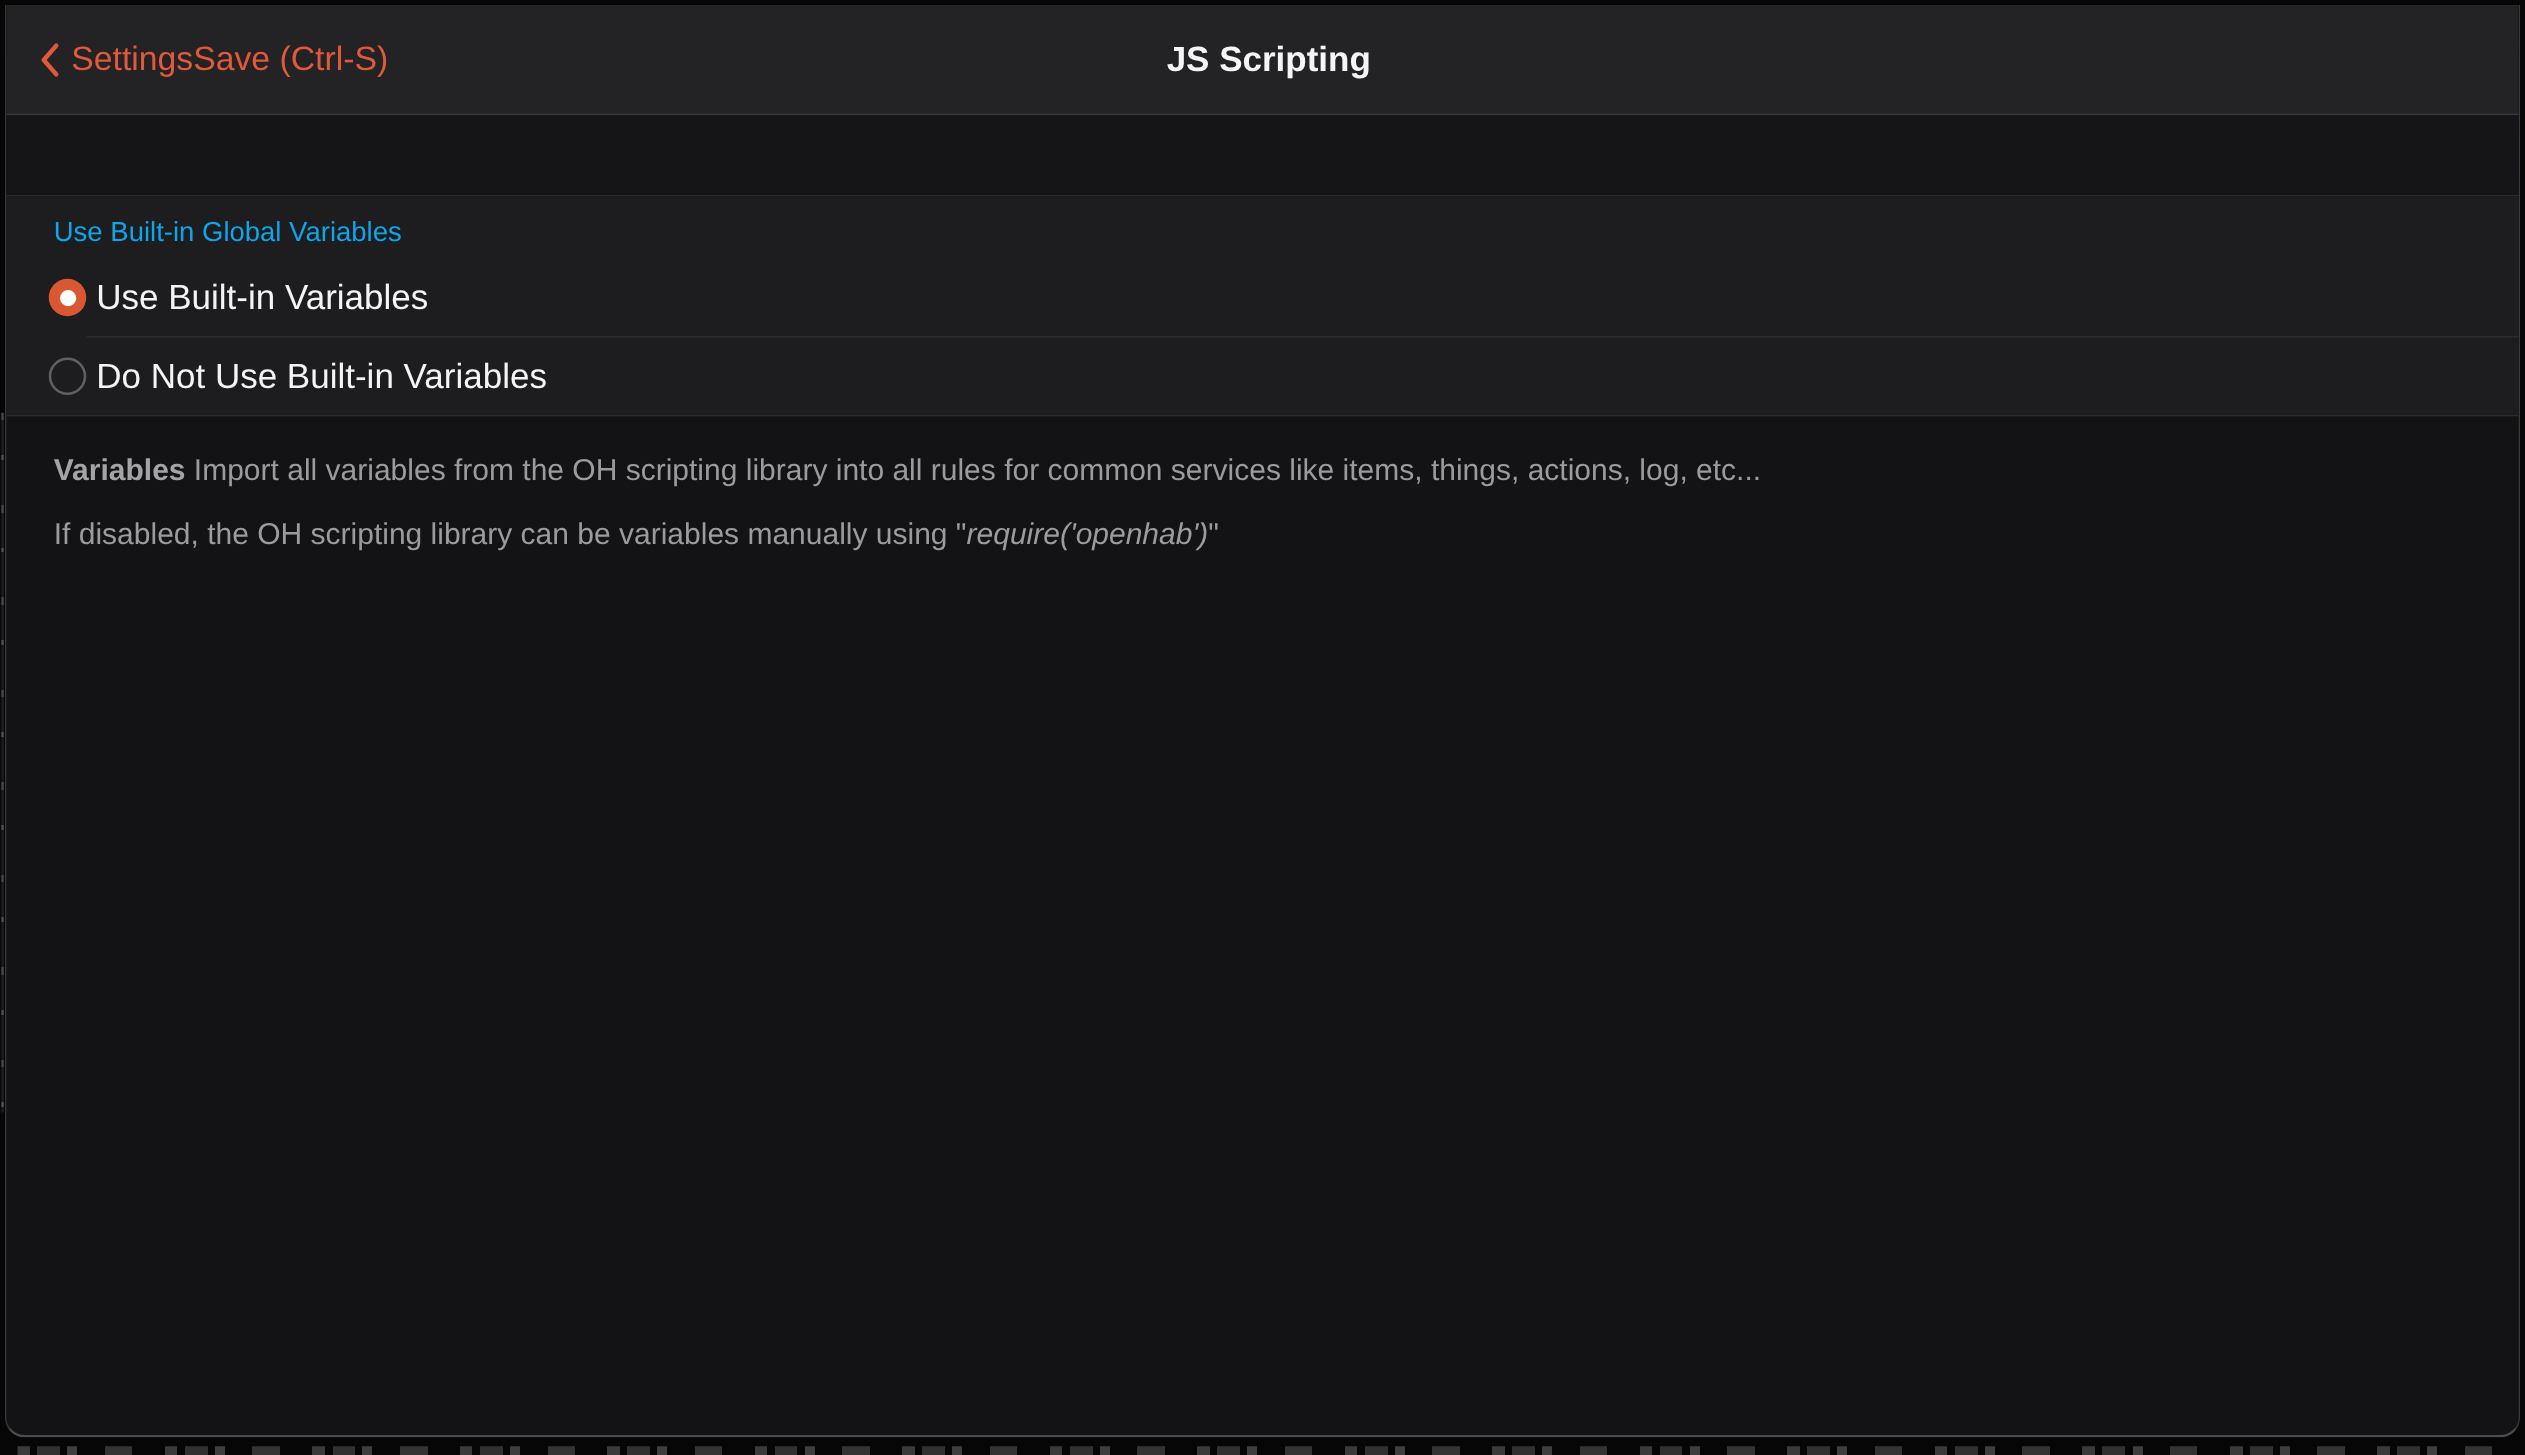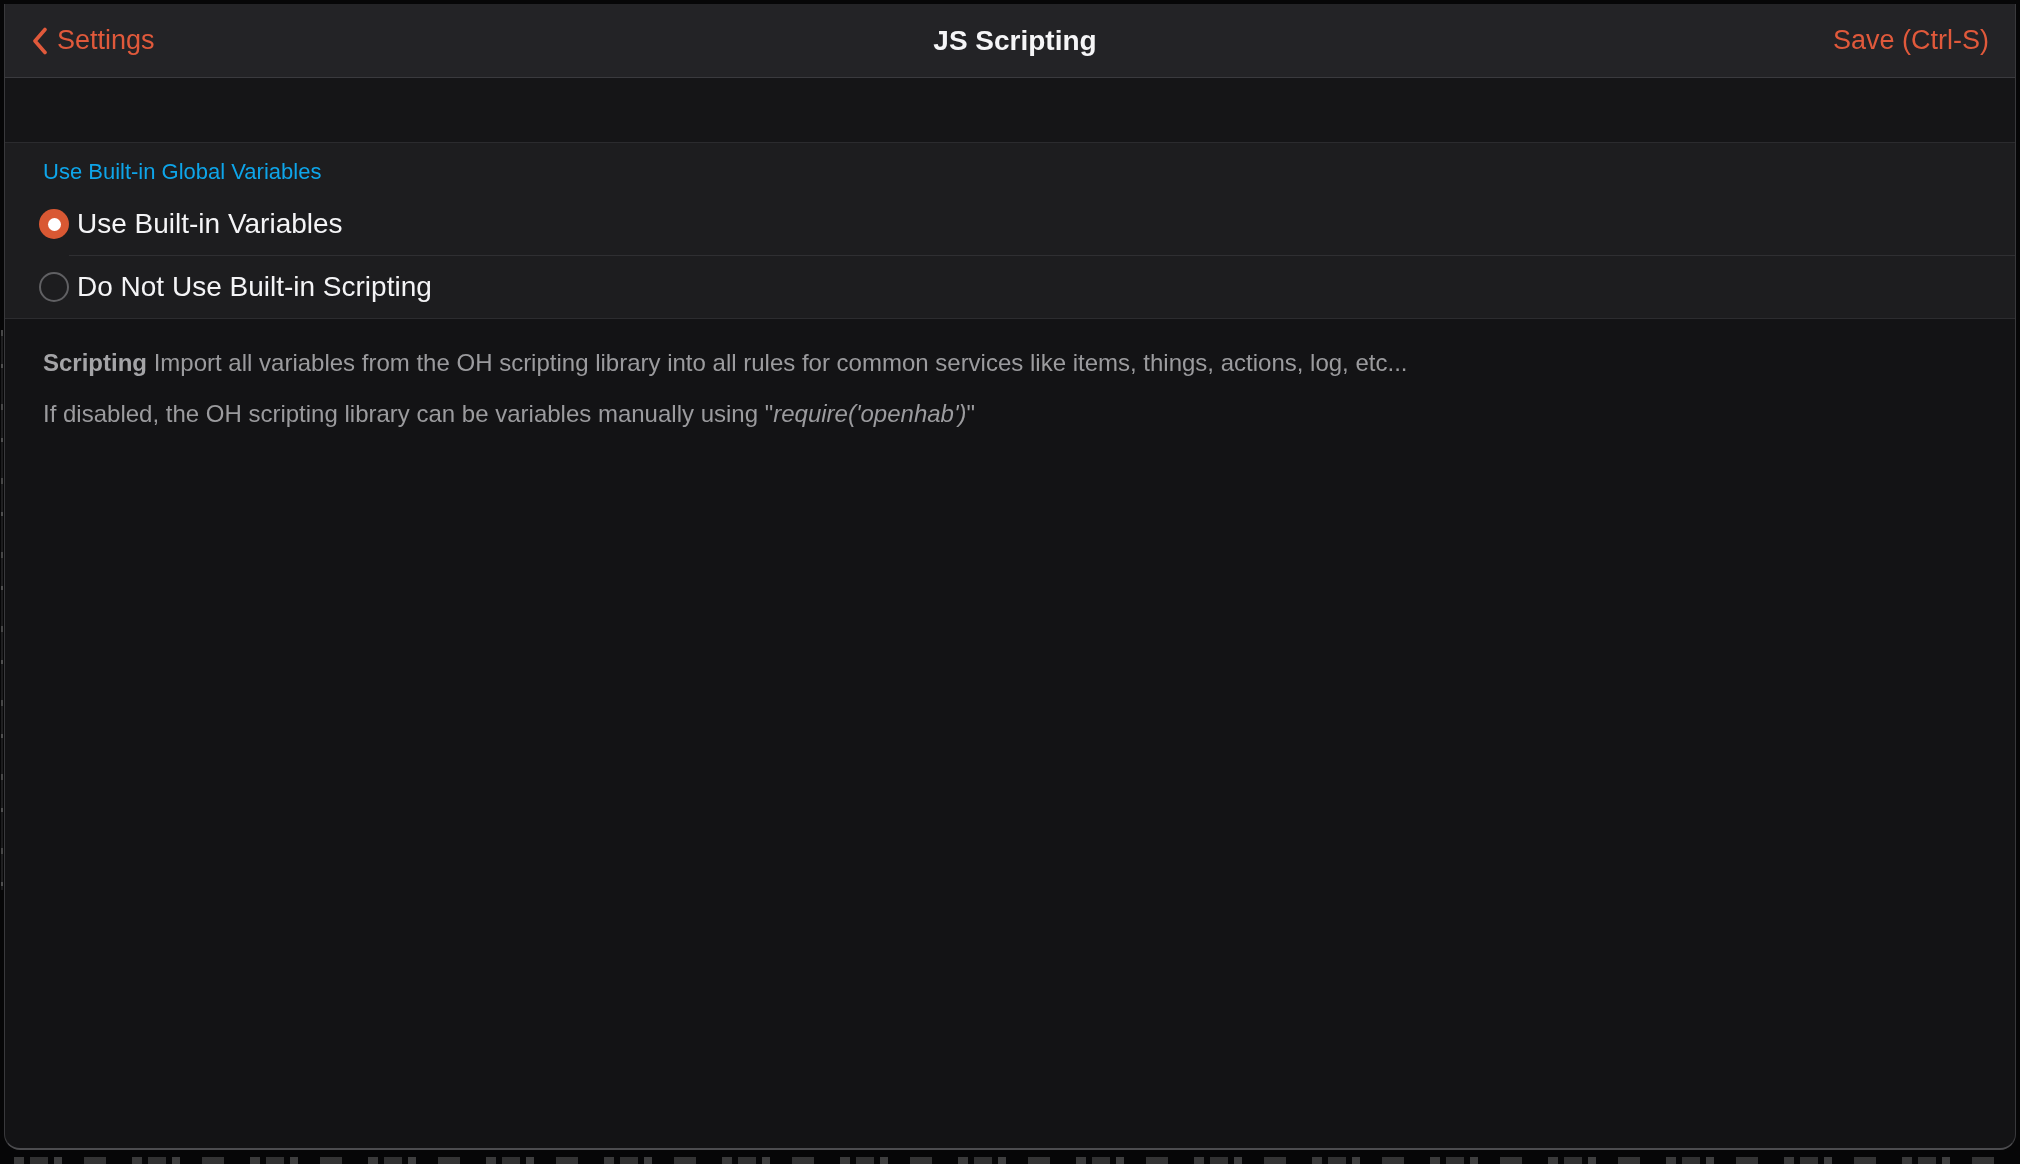--- a/index.html
+++ b/index.html
@@ -56,26 +56,25 @@
     border-left: 1px solid #39393c;
     border-right: 1px solid #39393c;
     border-bottom: 2px solid #4c4c4f;
     border-radius: 0 0 16px 16px;
     overflow: hidden;
     box-sizing: border-box;
   }
   
   .navbar {
     position: relative;
-    height: 74px;
+    height: 88px;
     background: #232326;
     border-bottom: 1px solid #3a3a3e;
     display: flex;
     align-items: center;
-    justify-content: space-between;
     padding: 0 26px;
     box-sizing: border-box;
   }
   .nav-link {
     display: flex;
     align-items: center;
     gap: 9px;
     color: #e0593b;
     font-size: 27px;
     line-height: 1;
@@ -194,23 +193,23 @@
 
       <div class="radio-row">
         <span class="radio-circle selected"></span>
         <span class="radio-label">Use Built-in Variables</span>
       </div>
 
       <div class="row-divider"></div>
 
       <div class="radio-row">
         <span class="radio-circle unselected"></span>
-        <span class="radio-label">Do Not Use Built-in Scripting</span>
+        <span class="radio-label">Do Not Use Built-in Variables</span>
       </div>
     </div>
 
     <div class="description-block">
-      <p><b>Scripting</b><span> Import all variables from the OH scripting library into all rules for common services like items, things, actions, log, etc...</span></p>
+      <p><b>Variables</b><span> Import all variables from the OH scripting library into all rules for common services like items, things, actions, log, etc...</span></p>
       <p><span>If disabled, the OH scripting library can be variables manually using "</span><i>require('openhab')</i><span>"</span></p>
     </div>
 
   </div>
 </div>
 
 </body></html>

